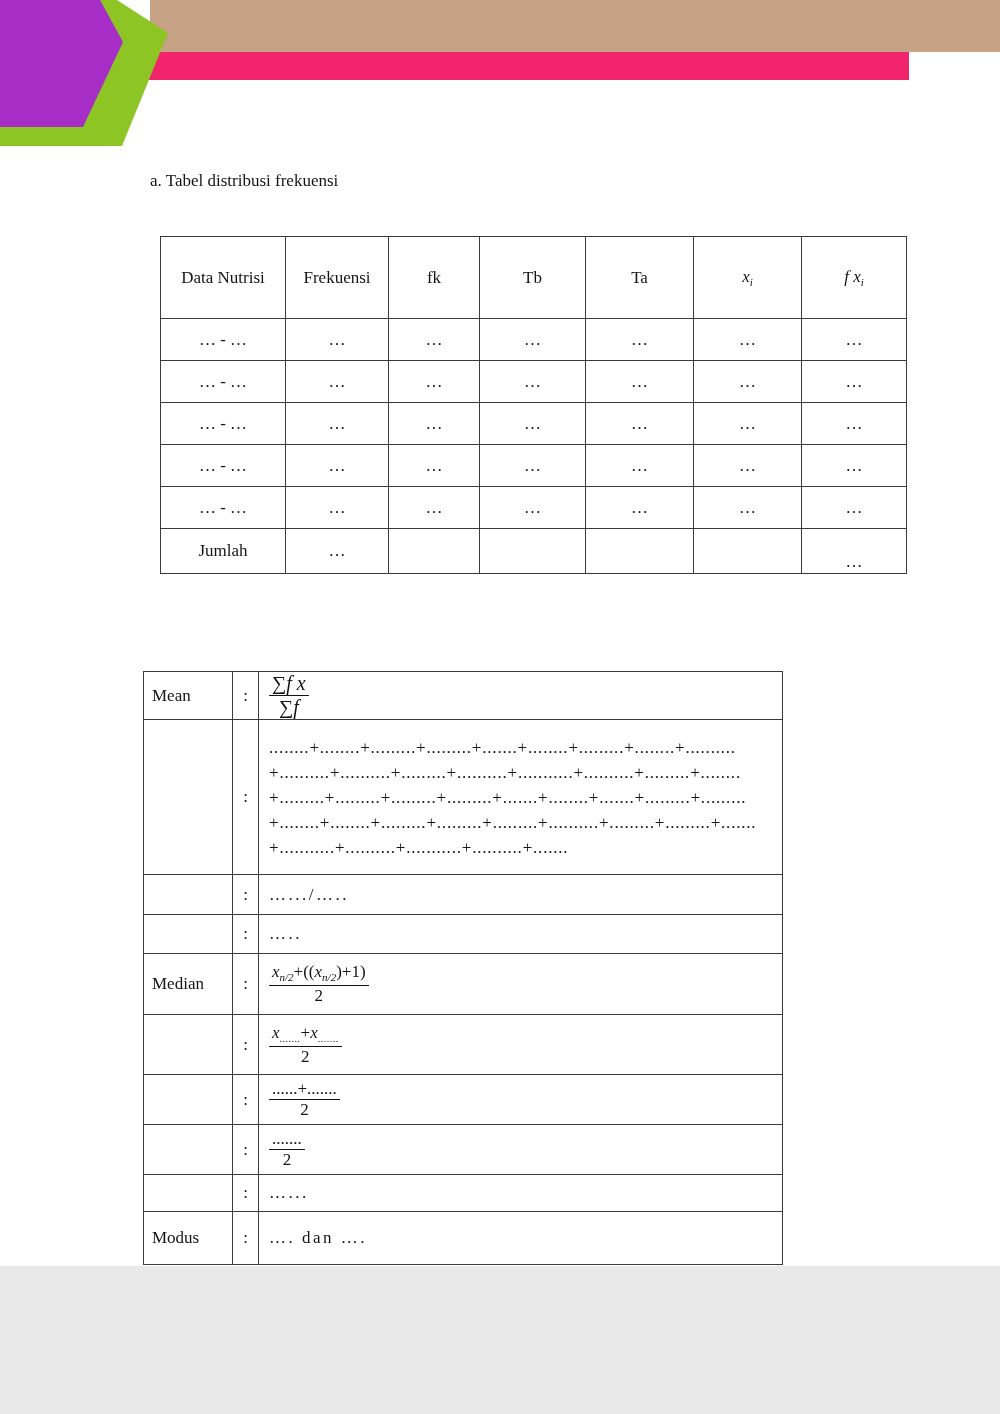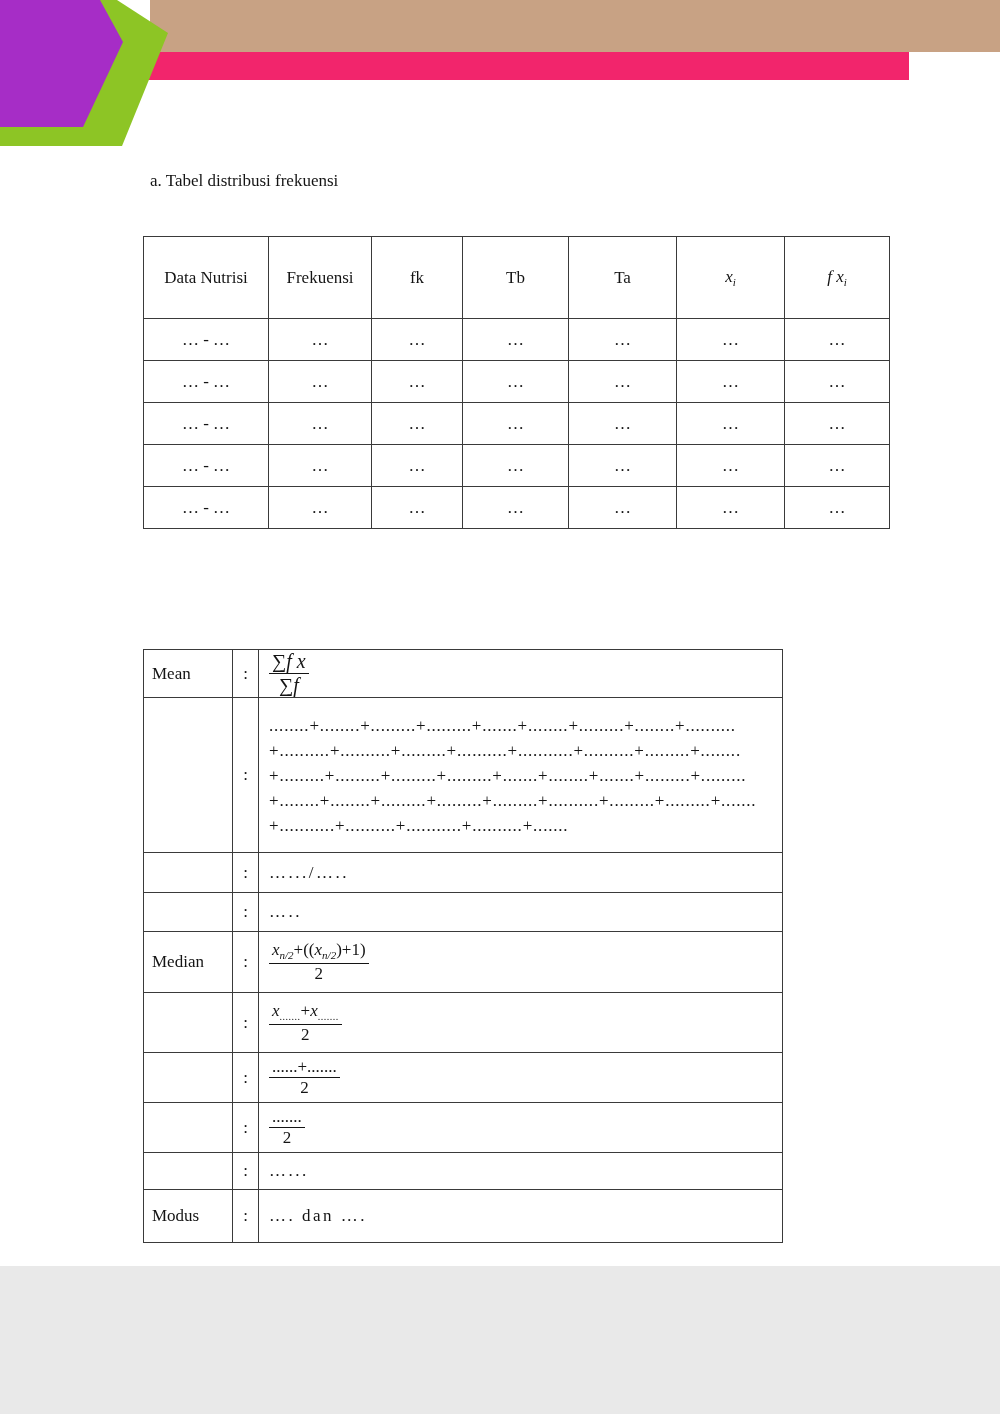--- a/index.html
+++ b/index.html
@@ -21,30 +21,30 @@
     clip-path:polygon(58px 18px,180px 18px,180px 164px,63px 164px,12px 131px);}
   .hex-purple-bottom{position:absolute;left:820px;top:1250px;width:180px;height:164px;background:#A62DC6;
     clip-path:polygon(97px 37px,180px 37px,180px 164px,80px 164px,57px 122px);}
   
   .heading{position:absolute;font-size:17px;white-space:nowrap;}
   .heading-a{left:150px;top:171px;}
   .heading-b{left:150px;top:624px;}
   
   table{border-collapse:collapse;table-layout:fixed;}
   td{border:1px solid #3a3a3a;font-size:17px;overflow:hidden;}
-  .t1{position:absolute;left:143px;top:236px;width:746px;border-radius:17px;}
+  .t1{position:absolute;left:160px;top:236px;width:746px;border-radius:17px;}
   .t1 td{text-align:center;vertical-align:middle;}
   .t1 .hdr{height:82px;}
   .t1 .drow{height:42px;}
   .t1 .trow{height:45px;}
   .t1 .vbottom{vertical-align:bottom;padding-bottom:1px;}
   .ital{font-style:italic;}
   sub{font-size:11px;}
   
-  .t2{position:absolute;left:143px;top:649px;width:639px;padding-left:25px;}
+  .t2{position:absolute;left:143px;top:671px;width:639px;padding-left:25px;}
   .t2 td{vertical-align:middle;}
   .t2 .lbl{text-align:left;padding-left:8px;}
   .t2 .cln{text-align:center;}
   .t2 .frm{text-align:left;padding-left:10px;}
   .frac{display:inline-block;text-align:center;vertical-align:middle;}
   .frac .num{display:block;border-bottom:1px solid #141414;padding:0 3px 1px 3px;line-height:1.05;}
   .frac .den{display:block;padding-top:1px;line-height:1.05;}
   .frac-sm{font-size:20px;}
   .frac-sm .num{font-style:italic;}
   .frac-sm .den{font-style:italic;}
@@ -133,20 +133,29 @@
     </tr>
     <tr class="drow">
       <td>… - …</td>
           <td>…</td>
           <td>…</td>
           <td>…</td>
           <td>…</td>
           <td>…</td>
           <td>…</td>
     </tr>
+    <tr class="trow">
+      <td>Jumlah</td>
+      <td>…</td>
+      <td></td>
+          <td></td>
+          <td></td>
+          <td></td>
+      <td class="vbottom">…</td>
+    </tr>
   </tbody>
     </table>
 
 
   <table class="t2">
     <colgroup>
         <col style="width:89px">
         <col style="width:26px">
         <col style="width:524px">
       </colgroup>

